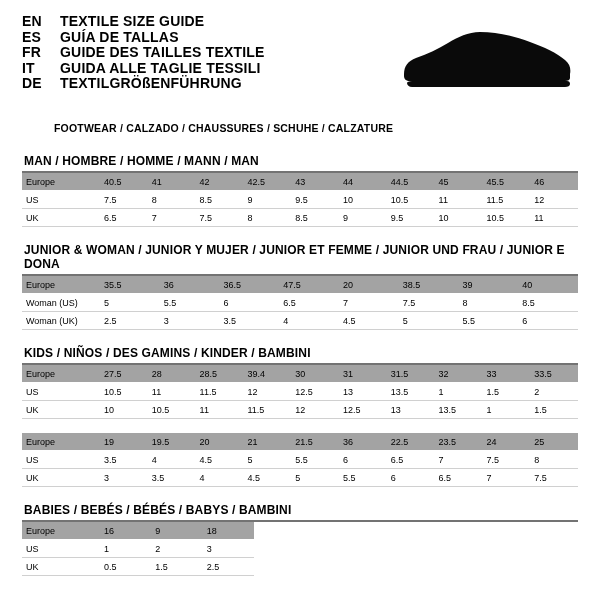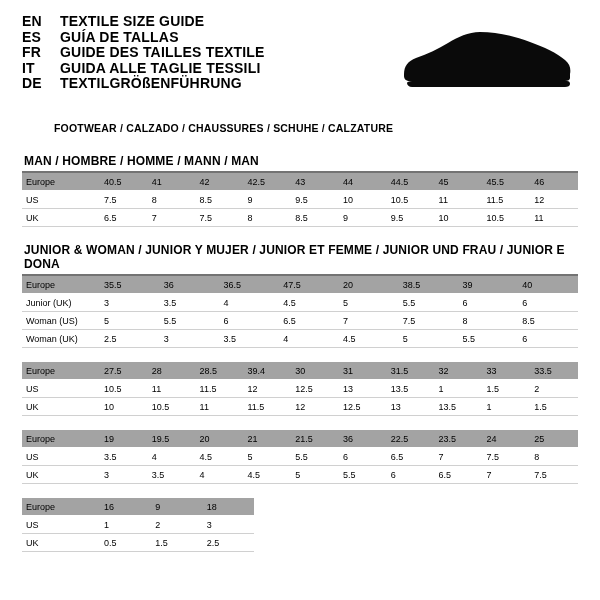--- a/index.html
+++ b/index.html
@@ -205,31 +205,20 @@
         <td>35.5</td>
         <td>36</td>
         <td>36.5</td>
         <td>47.5</td>
         <td>20</td>
         <td>38.5</td>
         <td>39</td>
         <td>40</td>
       </tr>
       <tr class="plain">
-        <td class="rowhead">Junior (UK)</td>
-        <td>3</td>
-        <td>3.5</td>
-        <td>4</td>
-        <td>4.5</td>
-        <td>5</td>
-        <td>5.5</td>
-        <td>6</td>
-        <td>6</td>
-      </tr>
-      <tr class="plain">
         <td class="rowhead">Woman (US)</td>
         <td>5</td>
         <td>5.5</td>
         <td>6</td>
         <td>6.5</td>
         <td>7</td>
         <td>7.5</td>
         <td>8</td>
         <td>8.5</td>
       </tr>
@@ -244,20 +233,21 @@
         <td>5.5</td>
         <td>6</td>
       </tr>
     </tbody>
       </table>
   </div>
 
   <div class="spacer-8"></div>
 
   <div class="group">
+    <div class="group-label">KIDS / NIÑOS / DES GAMINS / KINDER / BAMBINI</div>
     <table class="sizes">
       <tbody>
           <tr class="shaded">
         <td class="rowhead">Europe</td>
         <td>27.5</td>
         <td>28</td>
         <td>28.5</td>
         <td>39.4</td>
         <td>30</td>
         <td>31</td>
@@ -340,20 +330,21 @@
         <td>7</td>
         <td>7.5</td>
       </tr>
     </tbody>
       </table>
   </div>
 
   <div class="spacer-8"></div>
 
   <div class="group">
+    <div class="group-label">BABIES / BEBÉS / BÉBÉS / BABYS / BAMBINI</div>
     <table class="sizes babies">
       <tbody>
           <tr class="shaded">
         <td class="rowhead">Europe</td>
         <td>16</td>
         <td>9</td>
         <td>18</td>
       </tr>
       <tr class="plain">
         <td class="rowhead">US</td>

